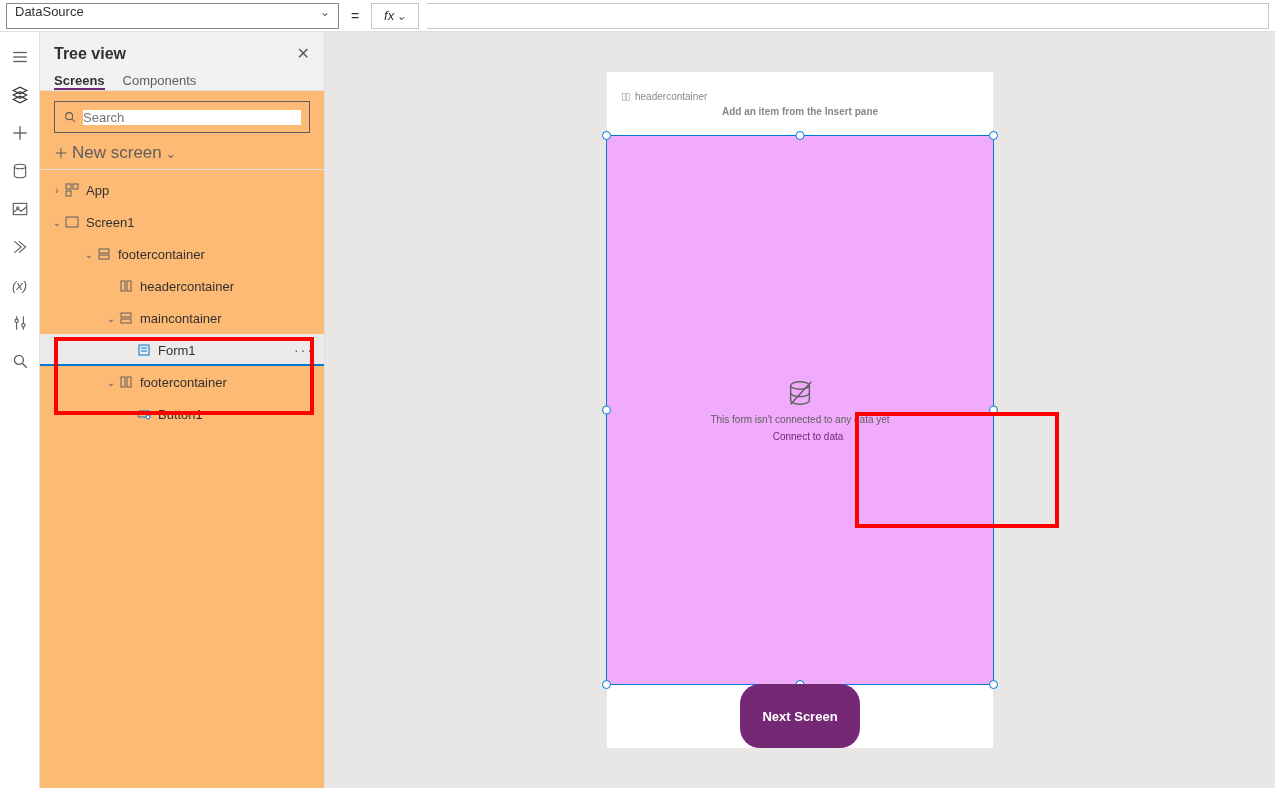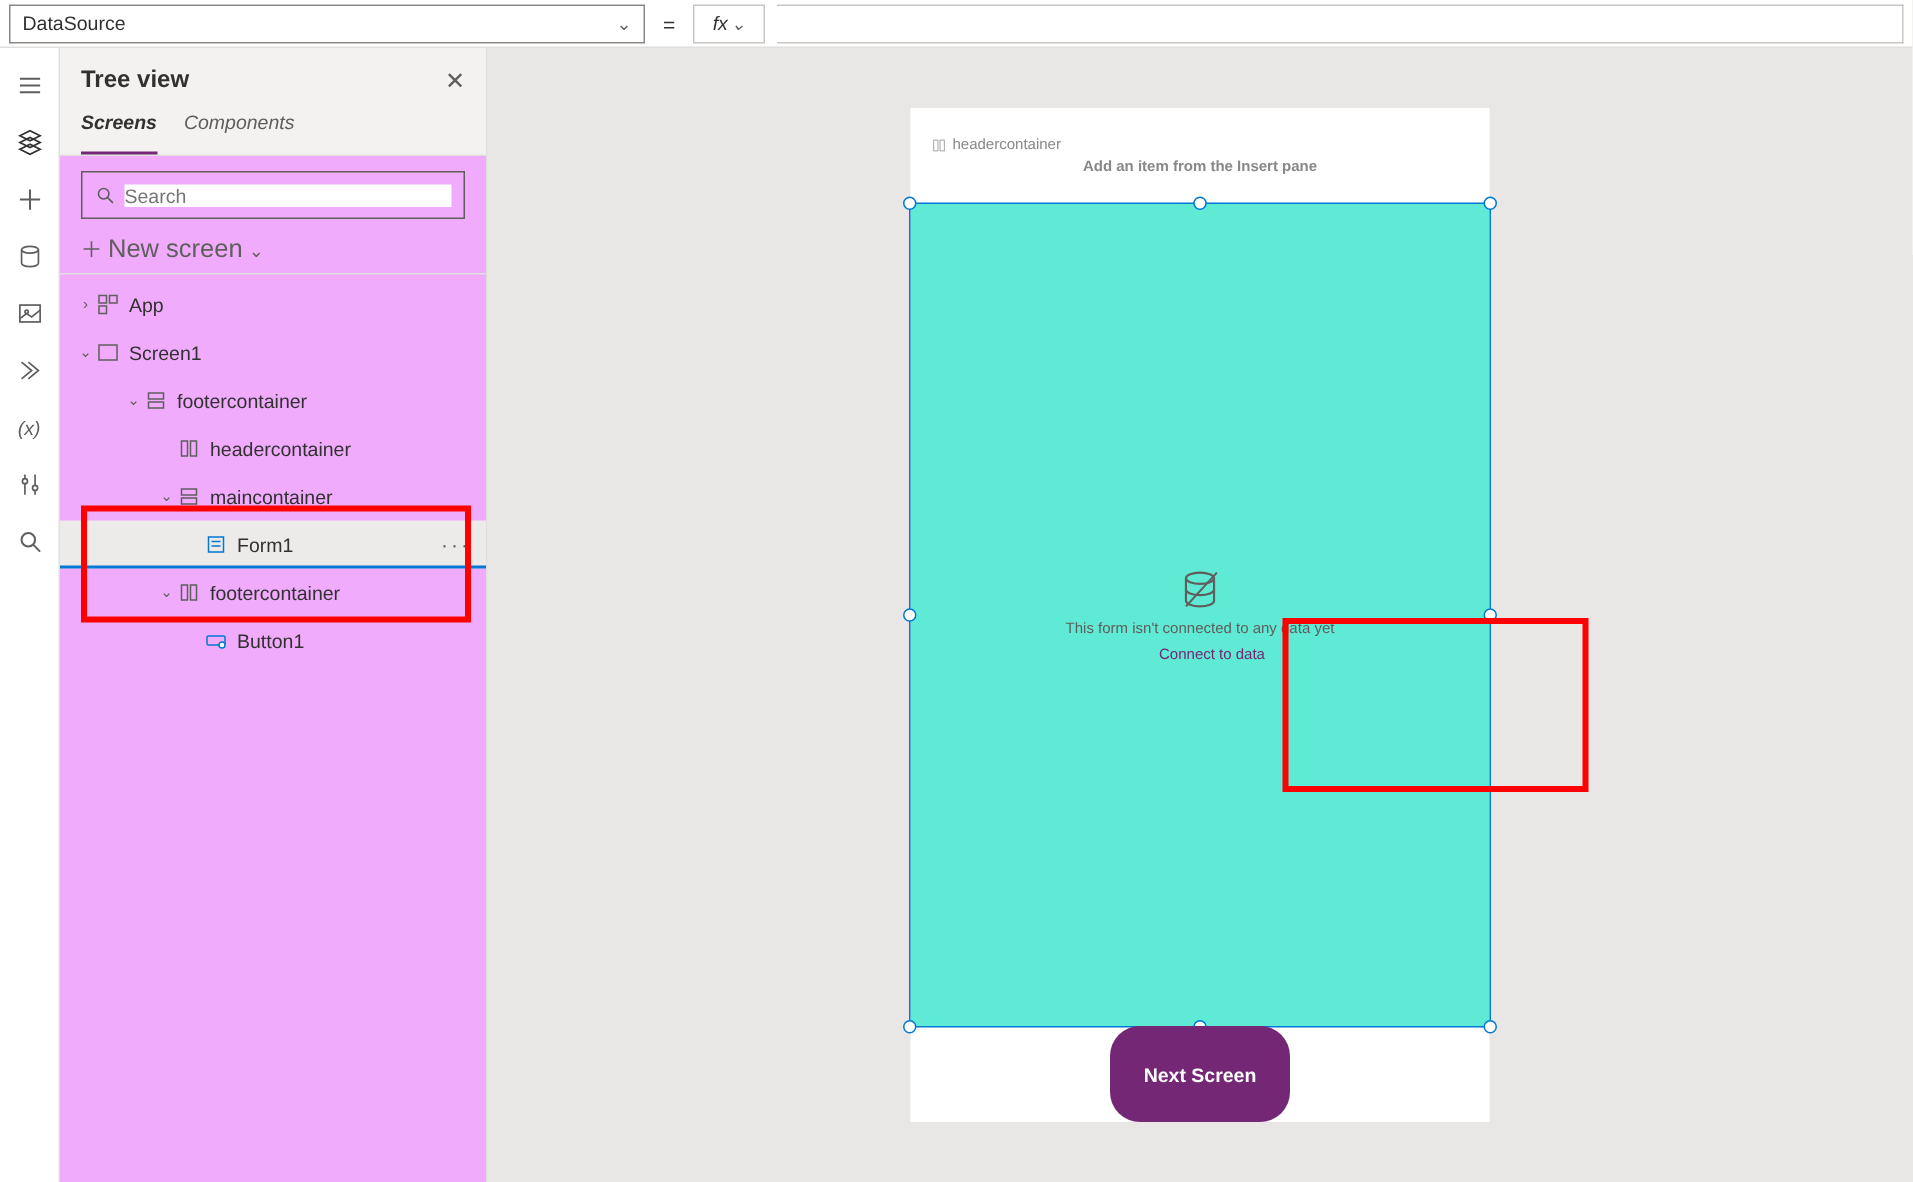--- a/index.html
+++ b/index.html
@@ -1,36 +1,36 @@
 <!DOCTYPE html>
 <html><head>
 <meta charset="utf-8">
 <style>
 * { box-sizing: border-box; margin: 0; padding: 0; }
 body { font-family: "Segoe UI", Arial, sans-serif; font-size: 13px; color: #323130; background: #fff; width: 1275px; height: 788px; overflow: hidden; }
 
 .formula-bar { display: flex; align-items: center; height: 32px; border-bottom: 1px solid #e1dfdd; padding: 4px 6px; gap: 8px; }
-.property-select { width: 424px; height: 26px; border: 1px solid #8a8886; font-size: 13px; padding: 0 8px; display: flex; align-items: center; justify-content: space-between; background: #fff; }
+.property-select { width: 333px; height: 26px; border: 1px solid #8a8886; font-size: 13px; padding: 0 8px; display: flex; justify-content: space-between; background: #fff; }
 .equals { font-size: 14px; padding: 0 4px; }
 .fx-box { width: 48px; height: 26px; border: 1px solid #c8c6c4; display: flex; align-items: center; justify-content: center; font-style: italic; font-size: 13px; gap: 2px; }
 .formula-input { flex: 1; height: 26px; border: 1px solid #c8c6c4; border-left: none; padding: 0 8px; font-size: 13px; }
 
 .main-area { display: flex; height: 756px; position: relative; }
 
 .left-rail { width: 40px; border-right: 1px solid #e1dfdd; display: flex; flex-direction: column; align-items: center; padding-top: 6px; }
 .rail-item { width: 40px; height: 38px; display: flex; align-items: center; justify-content: center; color: #605e5c; font-size: 16px; }
 .rail-item.active { border-left: 0px solid transparent; }
 .rail-item svg { width: 18px; height: 18px; }
 
-.tree-panel { width: 285px; border-right: 1px solid #e1dfdd; display: flex; flex-direction: column; background: #f0abfc; }
+.tree-panel { width: 285px; border-right: 1px solid #e1dfdd; display: flex; flex-direction: column; background: #fdba74; }
 .tree-header { display: flex; align-items: center; justify-content: space-between; padding: 12px 14px 4px 14px; background: #f3f2f1; }
 .tree-title { font-size: 16px; font-weight: 600; }
 .close-x { font-size: 16px; color: #605e5c; cursor: pointer; }
 .tree-tabs { display: flex; gap: 18px; padding: 6px 14px 0 14px; border-bottom: 1px solid #e1dfdd; background: #f3f2f1; }
-.tree-tab { padding-bottom: 12px; font-size: 13px; cursor: pointer; color: #605e5c; font-style: italic; }
+.tree-tab { padding-bottom: 0; font-size: 13px; cursor: pointer; color: #605e5c; }
 .tree-tab.active { color: #323130; font-weight: 600; border-bottom: 2px solid #742774; }
 .search-box { margin: 10px 14px 4px 14px; height: 32px; border: 1px solid #605e5c; display: flex; align-items: center; padding: 0 8px; gap: 6px; }
 .search-box input { border: none; outline: none; flex: 1; font-size: 13px; }
 .new-screen { display: flex; align-items: center; gap: 4px; padding: 6px 14px; color: #605e5c; font-size: 17px; cursor: pointer; border-bottom: 1px solid #e1dfdd; }
 
 .tree-list { flex: 1; overflow: auto; padding-top: 4px; }
 .tree-row { display: flex; align-items: center; height: 32px; padding-right: 10px; position: relative; }
 .tree-row .caret { width: 14px; text-align: center; color: #605e5c; font-size: 10px; }
 .tree-row .ticon { width: 16px; height: 16px; display: inline-flex; align-items: center; justify-content: center; margin-right: 6px; }
 .tree-row .label { font-size: 13px; }
@@ -42,21 +42,21 @@
 .highlight-box { position: absolute; border: 4px solid #ff0000; pointer-events: none; }
 .hb-tree { left: 54px; top: 305px; width: 260px; height: 78px; }
 .hb-form { left: 855px; top: 380px; width: 204px; height: 116px; }
 
 .canvas { flex: 1; background: #e9e7e5; display: flex; align-items: flex-start; justify-content: center; padding-top: 40px; position: relative; }
 .phone { width: 386px; height: 676px; background: #fff; position: relative; }
 .header-container { height: 64px; display: flex; flex-direction: column; align-items: center; justify-content: center; gap: 4px; font-size: 10px; color: #7a7a7a; }
 .header-container .hc-label { align-self: flex-start; padding-left: 14px; font-size: 10px; color: #888; display: flex; align-items: center; gap: 4px; }
 .hc-hint { font-size: 10px; color: #888; font-weight: bold; }
 
-.main-container { position: absolute; left: 0; top: 64px; width: 386px; height: 548px; background: #5eead4; }
+.main-container { position: absolute; left: 0; top: 64px; width: 386px; height: 548px; background: #f0abfc; }
 .selection-outline { position: absolute; left: -1px; top: -1px; width: 388px; height: 550px; border: 1px solid #0078d4; }
 .handle { position: absolute; width: 9px; height: 9px; background: #fff; border: 1px solid #0078d4; border-radius: 50%; }
 .handle.tl { left: -5px; top: -5px; } .handle.tc { left: 50%; top: -5px; transform: translateX(-50%); } .handle.tr { right: -5px; top: -5px; }
 .handle.ml { left: -5px; top: 50%; transform: translateY(-50%); } .handle.mr { right: -5px; top: 50%; transform: translateY(-50%); }
 .handle.bl { left: -5px; bottom: -5px; } .handle.bc { left: 50%; bottom: -5px; transform: translateX(-50%); } .handle.br { right: -5px; bottom: -5px; }
 .form-empty { position: absolute; left: 0; top: 0; width: 100%; height: 100%; display: flex; flex-direction: column; align-items: center; justify-content: center; gap: 6px; }
 .form-empty .db-icon { width: 30px; height: 30px; }
 .form-empty .msg { font-size: 10px; color: #605e5c; }
 .form-empty .link { font-size: 10px; color: #742774; cursor: pointer; padding-left: 16px; }
 

